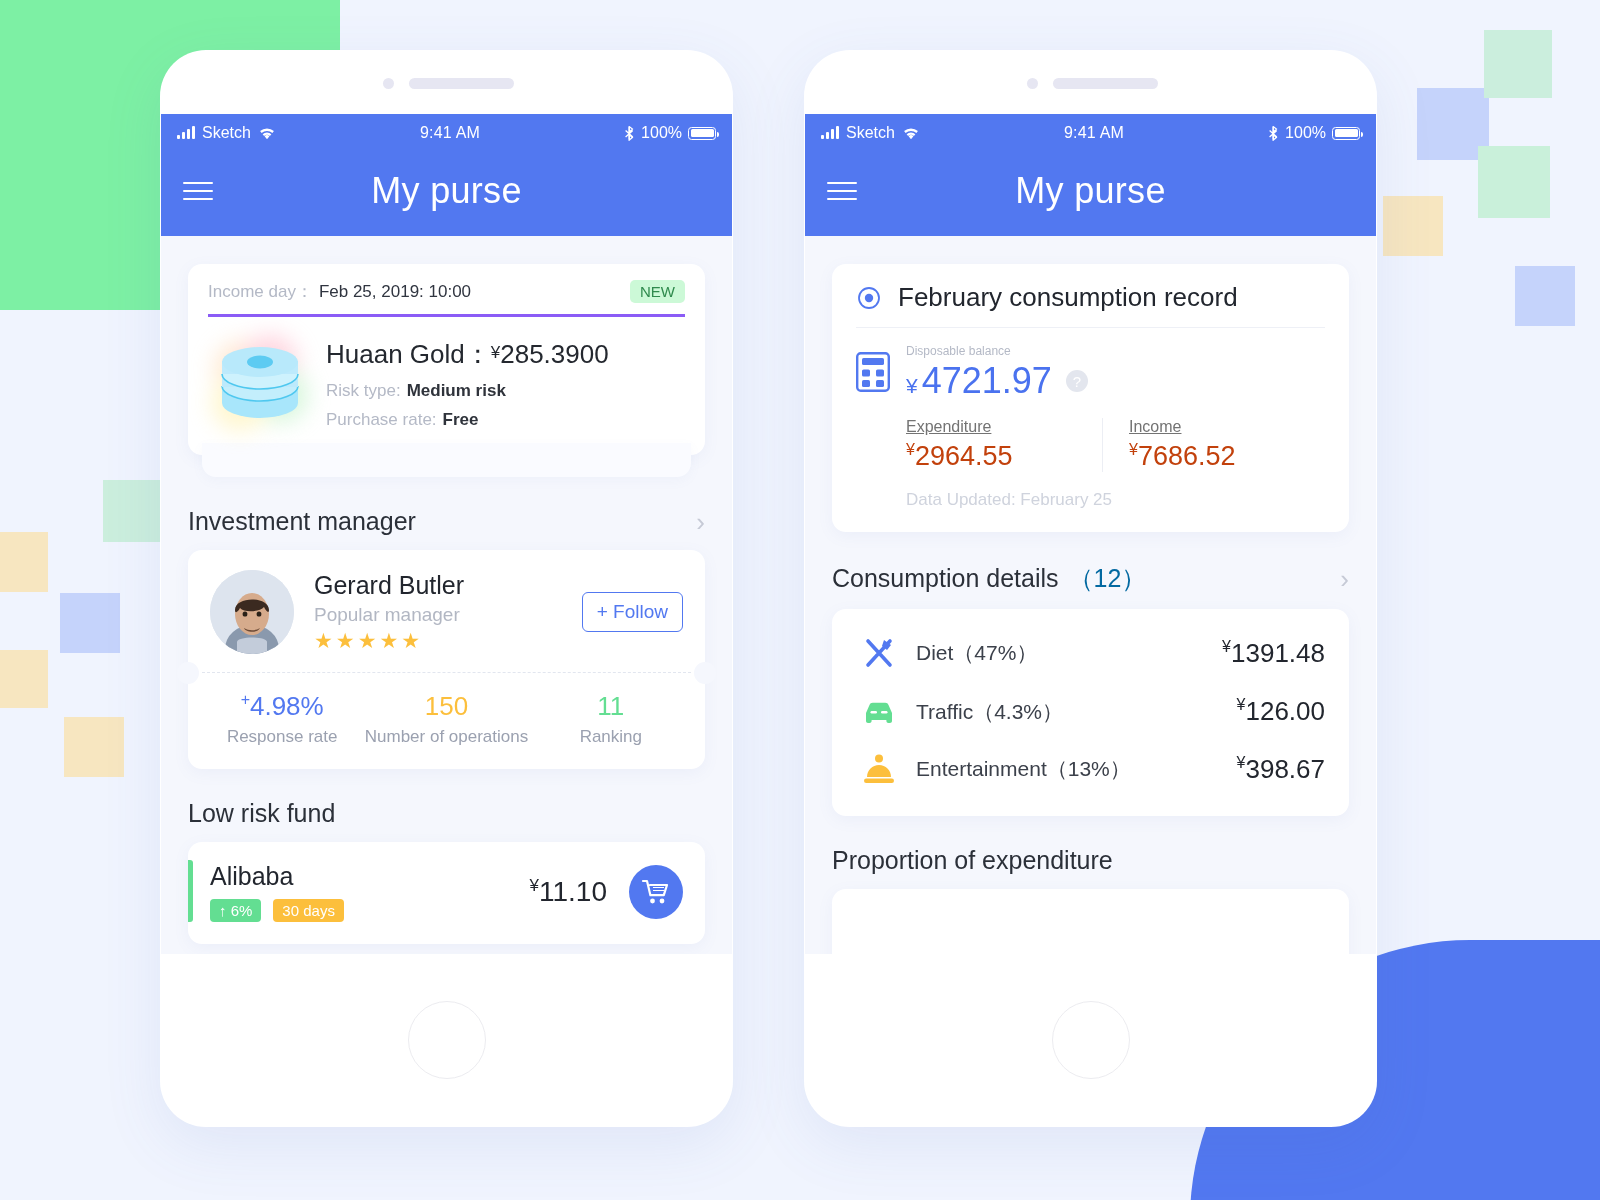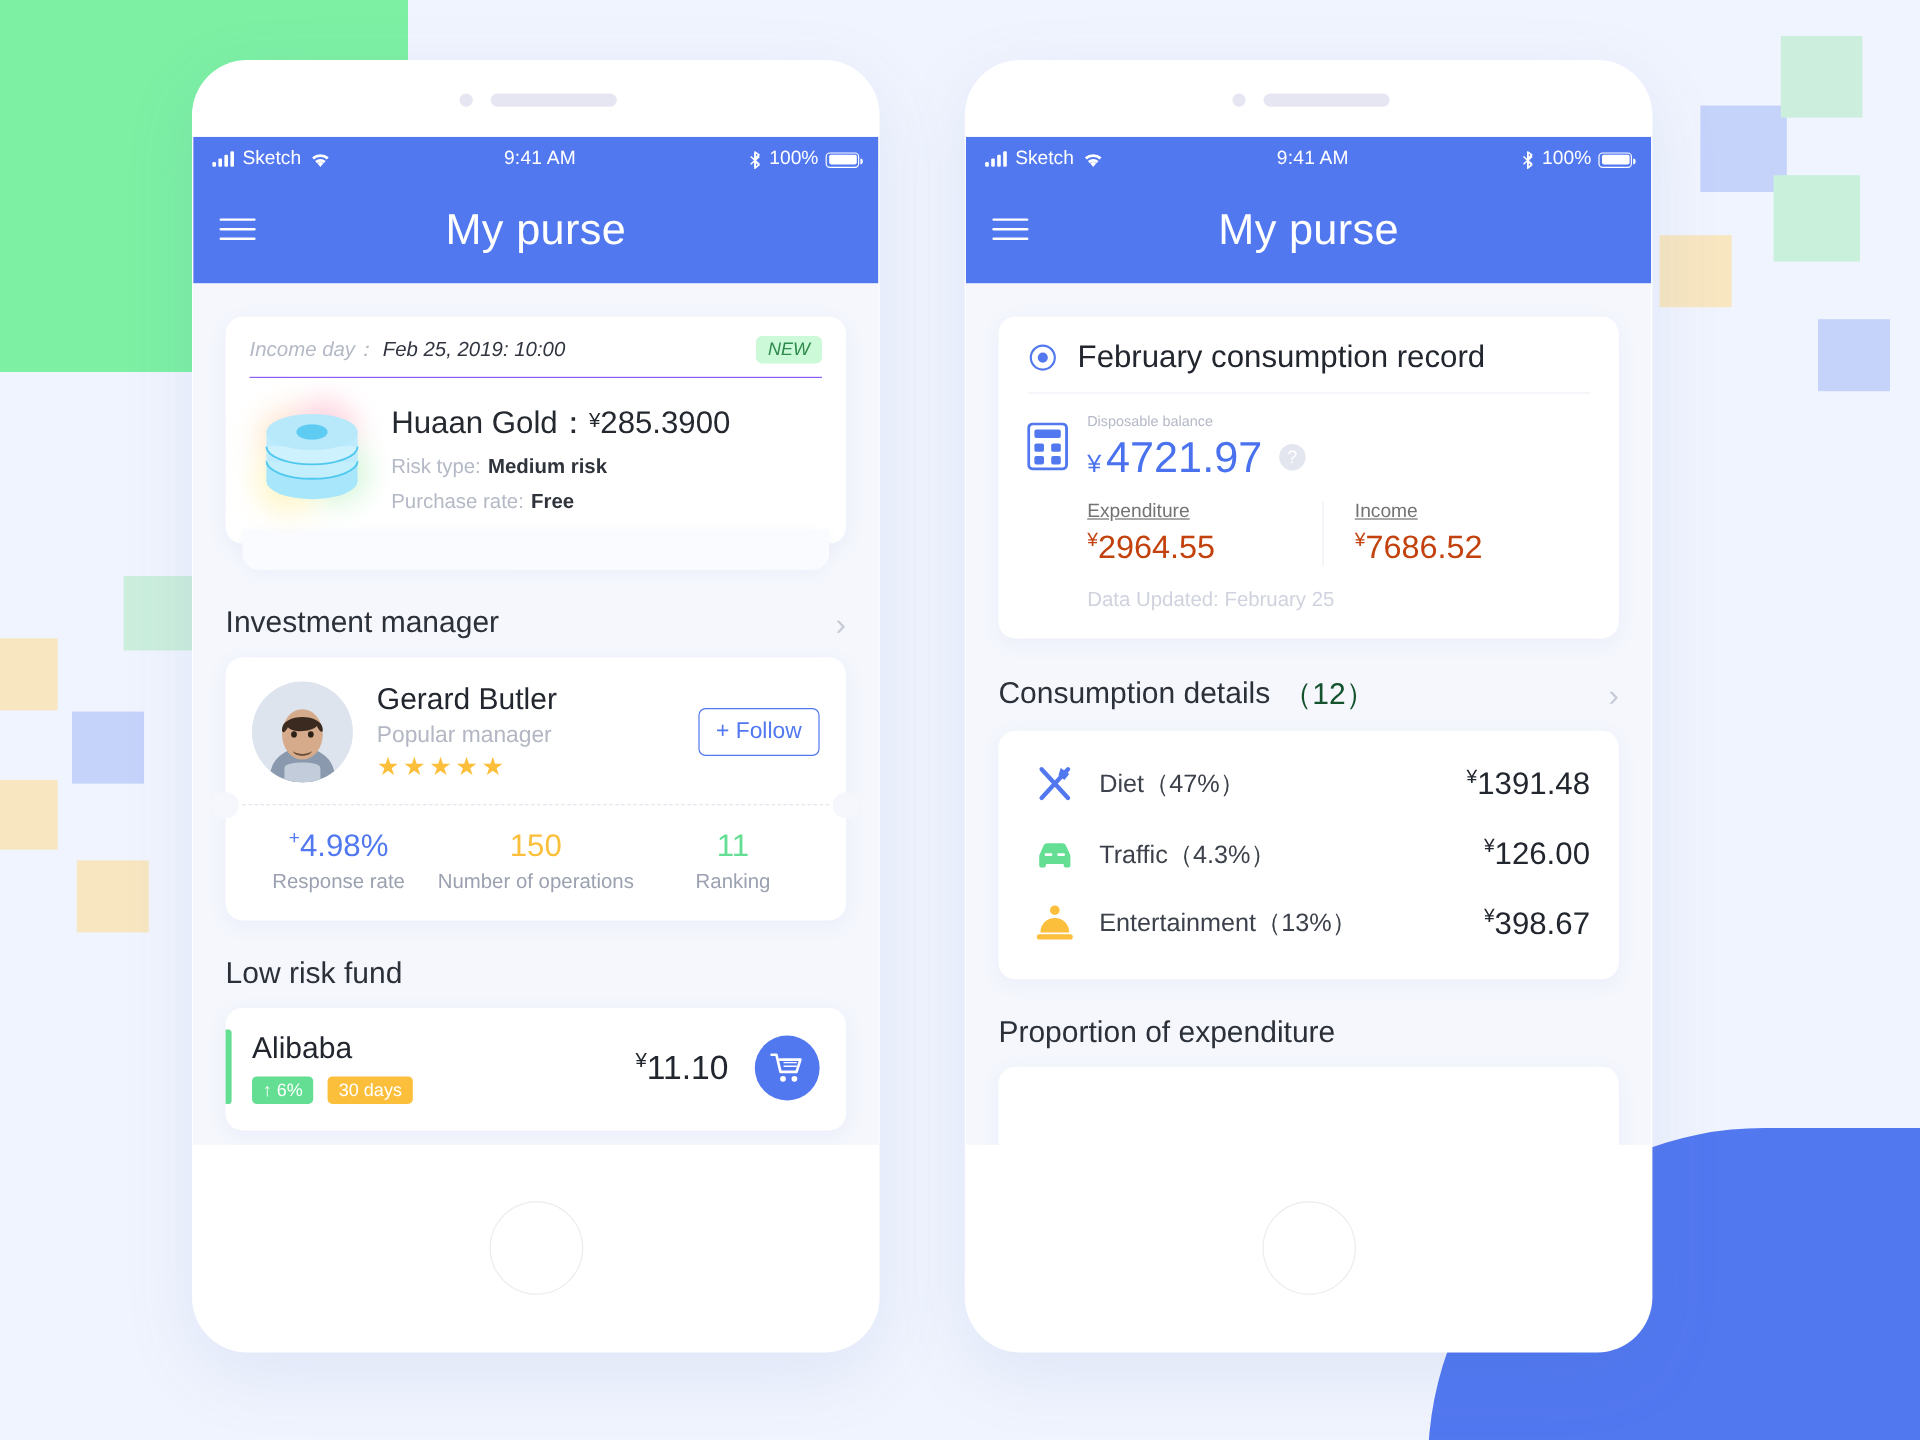--- a/index.html
+++ b/index.html
@@ -115,21 +115,21 @@
   .card-ghost {
     height: 34px; margin: -12px 14px 0 14px;
     background: #fafbff; border-radius: 0 0 14px 14px;
     box-shadow: 0 4px 12px rgba(110,130,200,0.05);
   }
 
   
   .income-card { margin-top: 28px; padding: 16px 20px 20px; }
   .income-head {
     display: flex; align-items: center;
-    padding-bottom: 11px; border-bottom: 1px solid #8b5cf6; font-style: italic;
+    padding-bottom: 11px; border-bottom: 3px solid #8b5cf6;
   }
   .lbl-muted { color: #b4b9c6; font-size: 17px; }
   .income-date { color: #303540; font-size: 17px; margin-left: 6px; }
   .badge-new {
     margin-left: auto; background: #ccf9d7; color: #2f8a4d;
     font-size: 15px; padding: 3px 10px; border-radius: 5px;
   }
   .income-body { display: flex; align-items: center; margin-top: 14px; }
   .coin-wrap {
     width: 104px; height: 104px; flex: none; position: relative;
@@ -147,21 +147,21 @@
   .yen-sm { font-size: 17px; vertical-align: 5px; }
   .income-row { margin-top: 9px; font-size: 17px; color: #b4b9c6; }
   .income-row b { color: #2f333b; font-weight: 600; margin-left: 6px; }
 
   
   .sec-head {
     display: flex; align-items: center;
     margin: 30px 0 14px;
   }
   .sec-title { font-size: 25px; color: #2b3039; }
-  .sec-count { font-size: 25px; color: #14532d; margin-left: 10px; }
+  .sec-count { font-size: 25px; color: #0369a1; margin-left: 10px; }
   .chev {
     margin-left: auto; color: #c6cad6; font-size: 26px; line-height: 1;
     cursor: pointer;
   }
 
   
   .mgr-top { display: flex; align-items: center; padding: 20px 22px 18px; }
   .avatar {
     width: 84px; height: 84px; border-radius: 50%; flex: none;
     overflow: hidden; margin-right: 20px; background: #dfe5ee;

